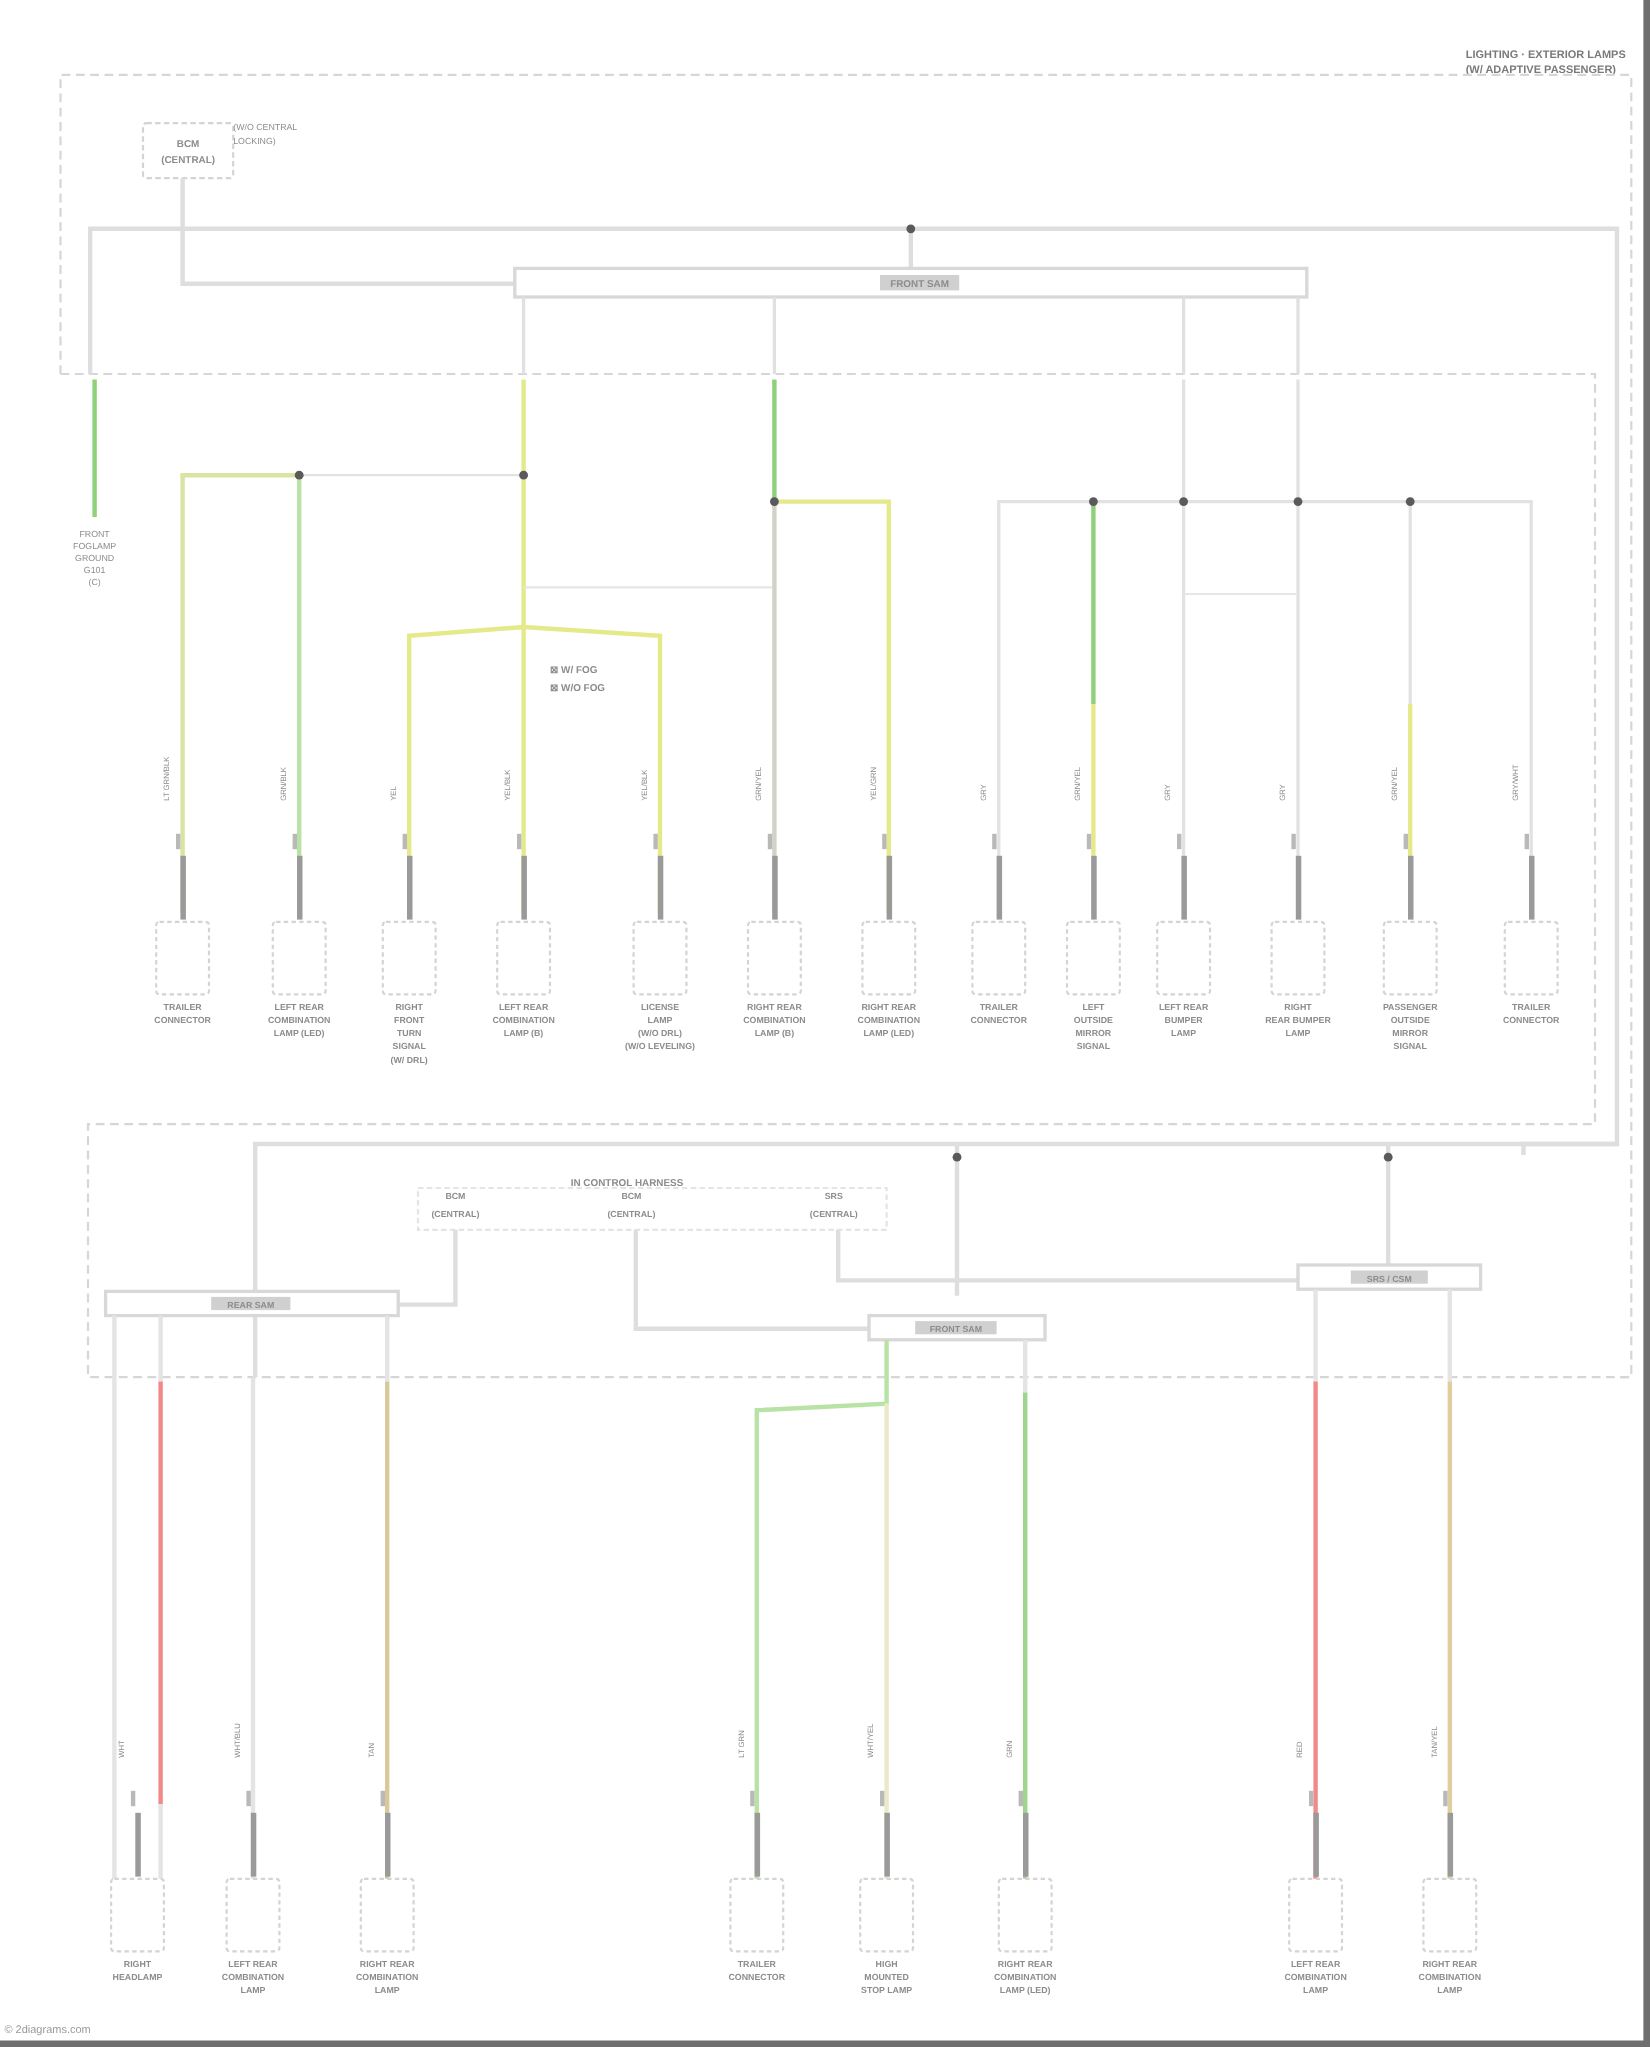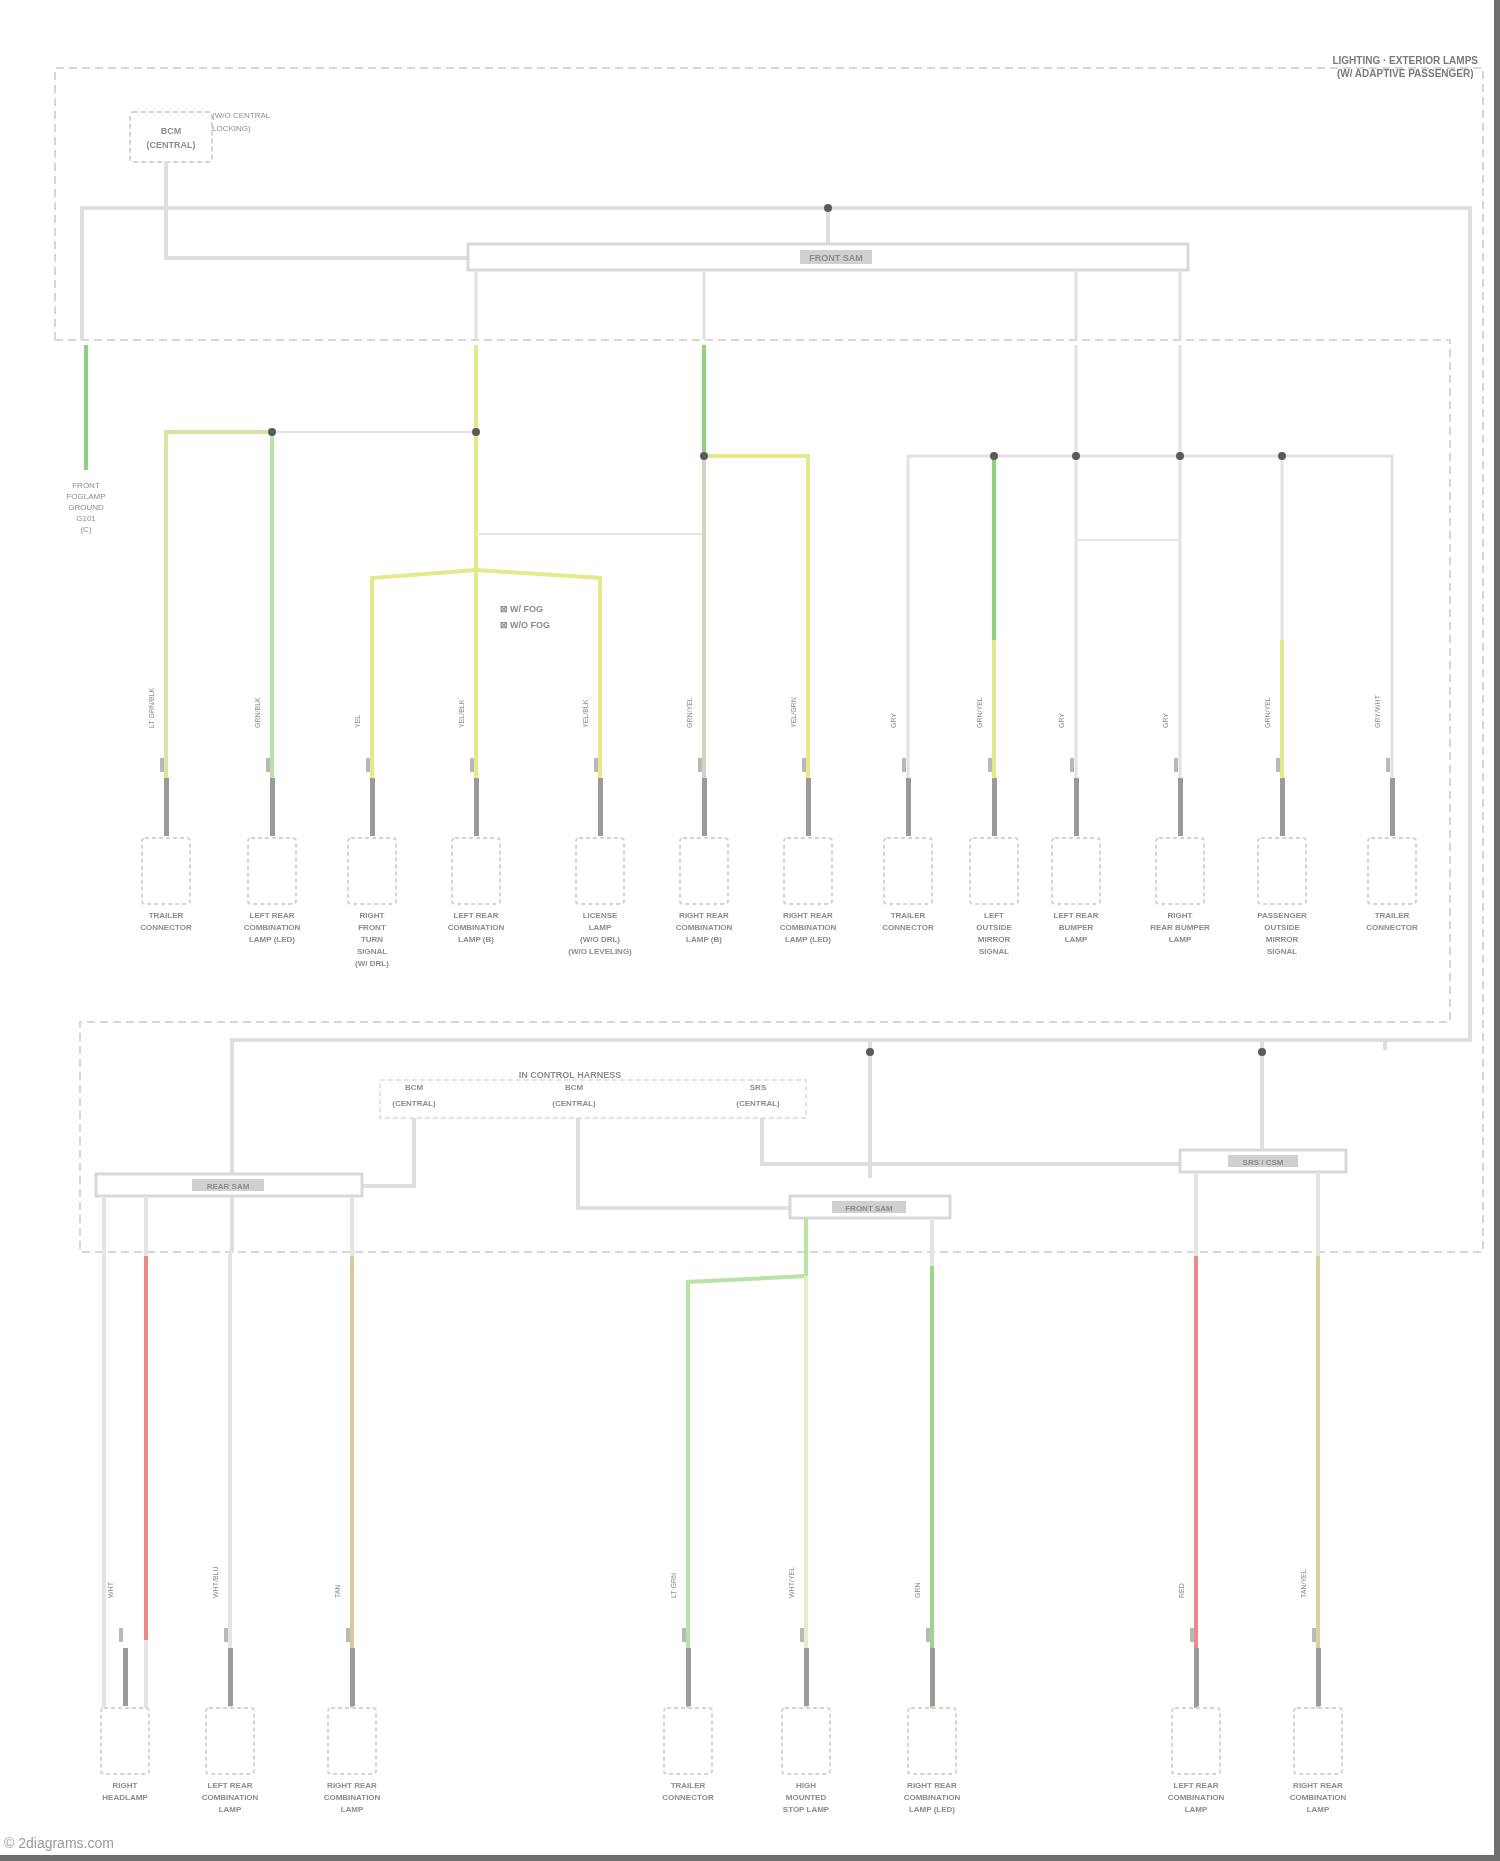--- a/index.html
+++ b/index.html
@@ -2,23 +2,23 @@
 <html><head>
 <meta charset="utf-8">
 <style>
   html, body { margin: 0; padding: 0; background: #ffffff; }
   body { width: 1500px; height: 1861px; position: relative; overflow: hidden;
          font-family: "Liberation Sans", sans-serif; color: #8a8a8a; }
   .page { position: absolute; left: 0; top: 0; width: 1500px; height: 1861px;
           border-right: 6px solid #6e6e6e; border-bottom: 6px solid #6e6e6e; box-sizing: border-box; }
   svg { position: absolute; left: 0; top: 0; }
   .t { font-family: "Liberation Sans", sans-serif; fill: #8c8c8c; }
-  .title-block { position: absolute; right: 22px; top: 54px; text-align: center;
+  .title-block { position: absolute; right: 22px; top: 44px; text-align: left;
                  font-size: 10px; line-height: 13px; color: #7a7a7a; font-weight: bold; }
-  .footer { position: absolute; left: 4px; bottom: 10px; font-size: 14px; color: #9a9a9a; }
+  .footer { position: absolute; left: 4px; bottom: 10px; font-size: 10px; color: #9a9a9a; }
 </style>
 </head>
 <body>
 
 <div class="page"></div>
 
 <div class="title-block">
   <div>LIGHTING · EXTERIOR LAMPS</div>
   <div>(W/ ADAPTIVE PASSENGER)</div>
 </div>

